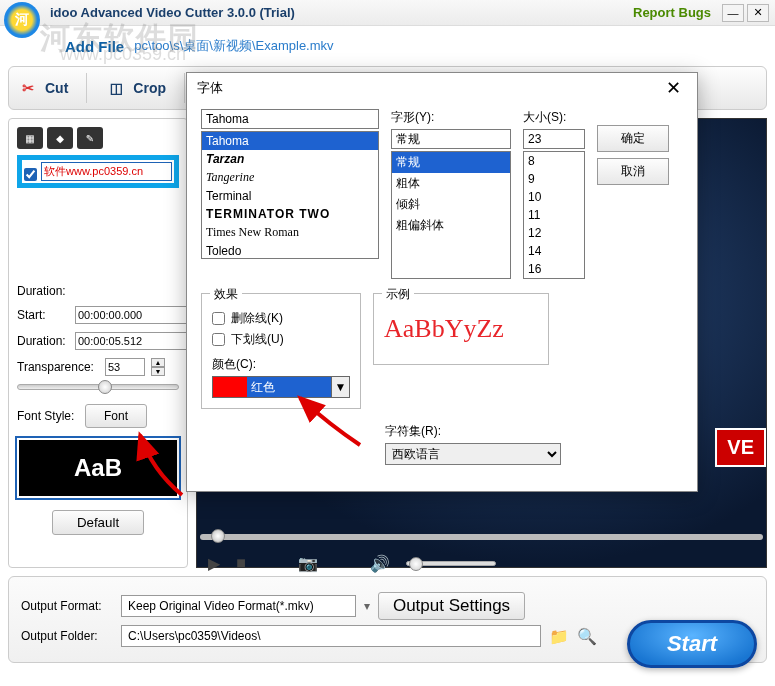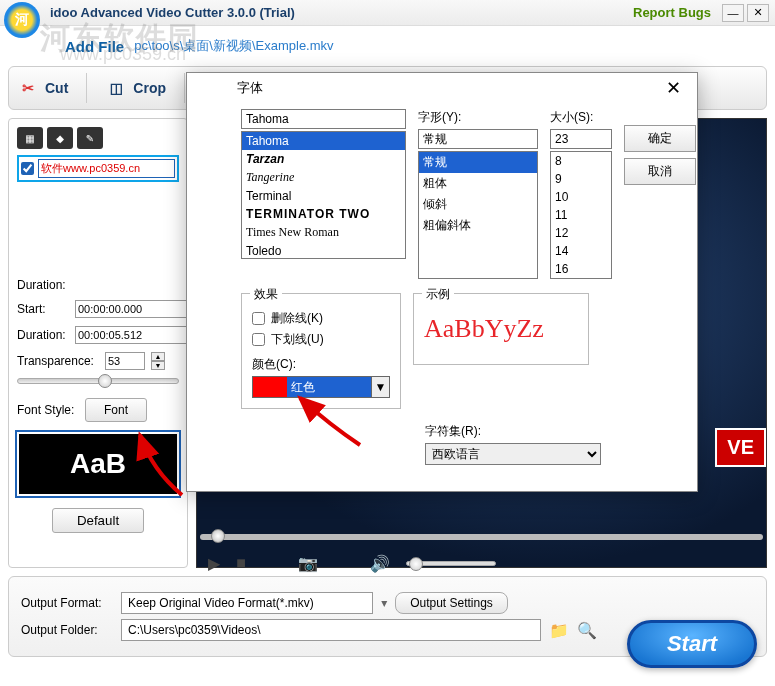--- a/index.html
+++ b/index.html
@@ -21,59 +21,59 @@
     
     .toolbar { height: 44px; background: linear-gradient(#fdfdfd,#e8e8e8); border: 1px solid #ccc; border-radius: 6px; margin: 0 8px; display: flex; align-items: center; padding: 0 8px; gap: 18px; }
     .tbtn { display: flex; align-items: center; gap: 6px; color: #1a3f6b; font-weight: bold; font-size: 14px; cursor: pointer; }
     .tbtn-icon { width: 22px; height: 22px; display: flex; align-items: center; justify-content: center; }
     .tsep { width: 1px; height: 30px; background: #ccc; }
     
     .main-area { display: flex; margin: 8px; gap: 8px; height: 450px; }
     .left-panel { width: 180px; border: 1px solid #ccc; border-radius: 4px; padding: 8px; display: flex; flex-direction: column; }
     .icon-row { display: flex; gap: 4px; margin-bottom: 6px; }
     .icon-btn { width: 26px; height: 22px; background: #333; border-radius: 3px; display:flex; align-items:center; justify-content:center; color:#fff; font-size:10px; cursor:pointer; }
-    .check-row { display: flex; align-items: center; gap: 4px; border: 2px solid #0ea5e9; padding: 2px; }
+    .check-row { display: flex; align-items: flex-end; gap: 4px; border: 5px solid #0ea5e9; padding: 2px; }
     .check-row input[type="checkbox"] { accent-color: #1e62b5; }
     .check-text { flex:1; border:1px solid #1e62b5; padding: 1px 2px; font-size: 11px; color:#d00; }
     
     .field-row { display: flex; align-items: center; margin: 4px 0; gap: 6px; font-size: 12px; }
     .field-row label { min-width: 52px; }
     .time-input { flex:1; border: 1px solid #999; padding: 2px; font-size: 11px; background:#fff; }
     .spin { width: 14px; display:flex; flex-direction:column; }
     .spin div { height: 9px; border:1px solid #999; background:#eee; font-size:7px; text-align:center; line-height:7px; cursor:pointer;}
     
     .slider-track { height: 6px; background: linear-gradient(#ccc,#eee); border:1px solid #aaa; border-radius:3px; position:relative; margin:4px 0;}
     .slider-thumb { position:absolute; top:-5px; width:14px; height:14px; background:radial-gradient(#fff,#ccc); border:1px solid #888; border-radius:50%; cursor:pointer;}
     
     .font-btn { border:1px solid #aaa; background:linear-gradient(#fdfdfd,#e6e6e6); padding: 4px 18px; border-radius:3px; cursor:pointer; font-size:12px;}
-    .preview-aab { background:#000; color:#fff; font-size:28px; font-weight:bold; text-align:center; padding: 14px 0; margin: 6px 0; border:2px solid #fff; outline:2px solid #1e62b5;}
+    .preview-aab { background:#000; color:#fff; font-size:24px; font-weight:bold; text-align:center; padding: 14px 0; margin: 6px 0; border:2px solid #fff; outline:2px solid #1e62b5;}
     .default-btn { border:1px solid #aaa; background:linear-gradient(#fdfdfd,#e6e6e6); padding: 4px 24px; border-radius:3px; cursor:pointer; margin: 6px auto 0; display:block;}
     
     .video-area { flex:1; background:#0a1830; position:relative; border:1px solid #333; overflow:hidden;}
     .video-gradient { position:absolute; inset:0; background: radial-gradient(ellipse at 60% 40%, #2a4a7a 0%, #0a1830 70%);}
     .video-badge { position:absolute; right:0; bottom:100px; background:#c00; color:#fff; font-weight:bold; padding:6px 10px; font-size:20px; border:2px solid #fff;}
     
     .playback-row { position:absolute; bottom: 108px; left: 200px; right: 12px; height: 30px; display:flex; align-items:center; gap: 16px; padding: 0 8px;}
     .pb-icon { font-size:16px; color:#444; cursor:pointer; }
     .vol-track { flex:0 0 90px; height:5px; background:#ddd; border:1px solid #aaa; border-radius:3px; position:relative;}
     
     .timeline-row { position:absolute; bottom: 140px; left: 200px; right: 12px; height: 18px;}
     .timeline { height:6px; background:#bbb; border-radius:3px; position:relative; margin-top:6px;}
     .timeline-thumb { position:absolute; left:2%; top:-5px; width:14px; height:14px; background:radial-gradient(#fff,#bbb); border:1px solid #888; border-radius:50%;}
     
     .bottom-panel { margin: 0 8px 8px; border:1px solid #ccc; border-radius:6px; padding: 10px 12px; background:linear-gradient(#fbfbfb,#f0f0f0);}
     .out-row { display:flex; align-items:center; gap:8px; margin: 5px 0;}
     .out-row label { width: 92px; font-size:12px;}
     .out-input { flex:1; border:1px solid #999; padding:3px 6px; font-size:12px; background:#fff;}
-    .out-settings-btn { border:1px solid #aaa; background:linear-gradient(#fdfdfd,#e6e6e6); padding:3px 14px; border-radius:8px; cursor:pointer; font-size:12px;}
+    .out-settings-btn { border:1px solid #aaa; background:linear-gradient(#fdfdfd,#e6e6e6); padding:3px 14px; border-radius:3px; cursor:pointer; font-size:17px;}
     .start-btn { width: 130px; height: 48px; border-radius: 24px; background: radial-gradient(ellipse at 50% 30%, #5ab4ff 0%, #1976d2 80%); border: 3px solid #0d47a1; color:#fff; font-size: 22px; font-weight:bold; font-style:italic; display:flex; align-items:center; justify-content:center; cursor:pointer; box-shadow: 0 2px 6px rgba(0,0,0,0.3);}
     .folder-icon { color:#1976d2; font-size:16px; cursor:pointer;}
     
     
-    .dialog { position: absolute; top: 72px; left: 186px; width: 512px; height: 420px; background: #fff; border: 1px solid #888; box-shadow: 0 4px 20px rgba(0,0,0,0.3); z-index: 20; display:flex; flex-direction:column;padding-left:40px;}
+    .dialog { position: absolute; top: 72px; left: 186px; width: 512px; height: 420px; background: #fff; border: 1px solid #888; box-shadow: 0 4px 20px rgba(0,0,0,0.3); z-index: 20; display:flex; flex-direction:column;}
     .dialog-title { height: 30px; display:flex; align-items:center; padding:0 10px; font-size:13px;}
     .dialog-close { margin-left:auto; font-size:18px; cursor:pointer; padding:0 6px;}
     .dialog-body { flex:1; padding: 6px 14px; position:relative;}
     .font-cols { display:flex; gap: 12px; }
     .fcol { display:flex; flex-direction:column; }
     .fcol-label { font-size:12px; margin-bottom:3px;}
     .fcol input { border:1px solid #7a7a7a; padding:2px 4px; font-size:12px;}
     .flist { border:1px solid #7a7a7a; height: 128px; overflow-y:auto; margin-top:2px; font-size:12px;}
     .flist-item { padding:2px 4px; cursor:pointer;}
     .flist-item.sel { background:#1e62d0; color:#fff;}

